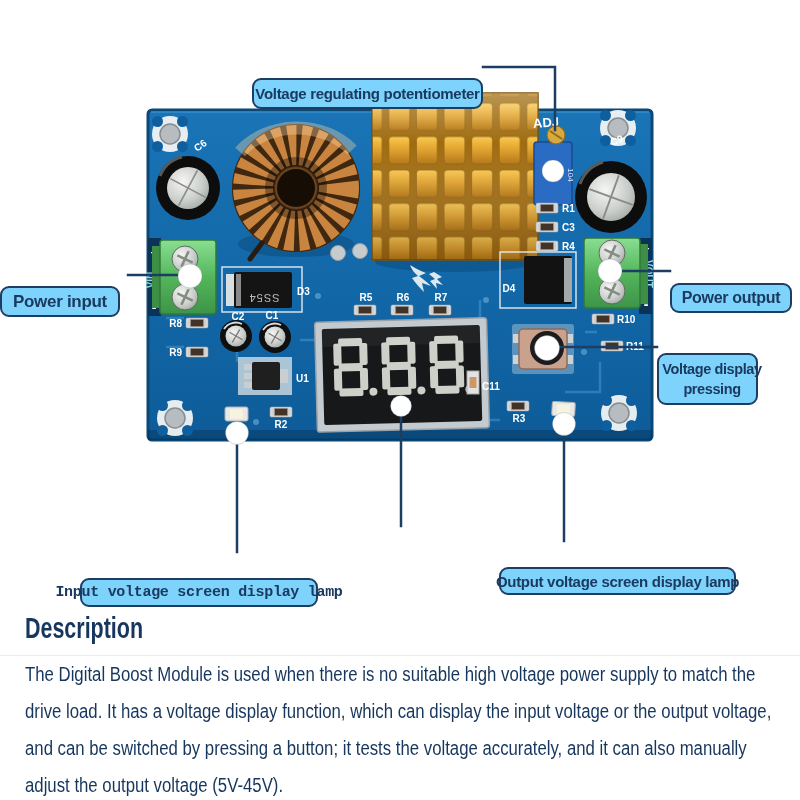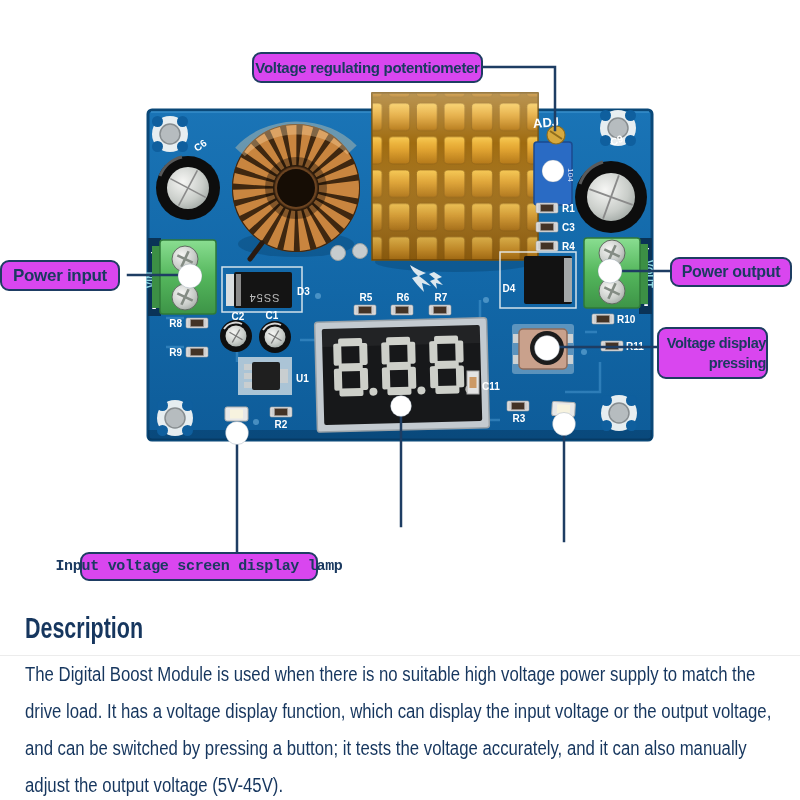--- a/index.html
+++ b/index.html
@@ -1,26 +1,26 @@
 <!DOCTYPE html>
 <html><head>
 <meta charset="utf-8">
 <style>
   html,body{margin:0;padding:0;background:#fff;}
   .stage{position:relative;width:800px;height:800px;background:#fff;overflow:hidden;
          font-family:"Liberation Sans",sans-serif;}
   svg text{font-family:"Liberation Sans",sans-serif;}
   .co{position:absolute;box-sizing:border-box;border:2px solid #1e3d63;border-radius:9px;
-      background:#d946ef;color:#1b3a60;font-weight:700;font-size:15px;letter-spacing:-0.3px;
-      display:flex;align-items:center;justify-content:center;white-space:nowrap;z-index:5;}
+      background:#7dd3fc;color:#1b3a60;font-weight:700;font-size:15px;letter-spacing:-0.3px;
+      display:flex;align-items:center;justify-content:center;white-space:nowrap;z-index:5;margin-top:26px;}
   .co-pot{left:252px;top:52px;width:231px;height:31px;}
   .co-pin{left:0;top:260px;width:120px;height:31px;font-size:17px;}
   .co-pout{left:670px;top:257px;width:122px;height:30px;font-size:16px;}
-  .co-sw{left:657px;top:327px;width:111px;height:52px;flex-direction:column;
-         align-items:flex-end;justify-content:center;padding-left:9px;
+  .co-sw{left:657px;top:327px;width:101px;height:52px;flex-direction:column;
+         align-items:center;justify-content:center;padding-left:9px;
          font-size:14.5px;line-height:20px;letter-spacing:-0.4px;}
   .co-ds{left:335px;top:526px;width:133px;height:31px;font-size:16px;}
   .co-il{left:80px;top:552px;width:238px;height:29px;font-family:Liberation Mono, monospace;}
   .co-ol{left:499px;top:541px;width:237px;height:28px;}
   .desc-head{position:absolute;left:25px;top:612px;margin:0;color:#16365e;
              font-size:29px;font-weight:700;transform:scaleX(.74);transform-origin:0 0;
              white-space:nowrap;}
   .desc-rule{position:absolute;left:0;top:655px;width:800px;height:1px;background:#ececec;}
   .desc-body{position:absolute;left:25px;top:656px;width:892px;margin:0;color:#16365e;
              font-size:20px;line-height:37px;transform:scaleX(.838);transform-origin:0 0;}
@@ -345,18 +345,19 @@
   </svg>
 
   <div class="co co-pot">Voltage regulating potentiometer</div>
   <div class="co co-pin">Power input</div>
   <div class="co co-pout">Power output</div>
   <div class="co co-sw">
     <span>Voltage display</span>
     <span>pressing</span>
   </div>
   <div class="co co-il">Input voltage screen display lamp</div>
+  <div class="co co-ol">Output voltage screen display lamp</div>
 
   <h2 class="desc-head">Description</h2>
   <div class="desc-rule"></div>
   <p class="desc-body">The Digital Boost Module is used when there is no suitable high voltage power supply to match the drive load. It has a voltage display function, which can display the input voltage or the output voltage, and can be switched by pressing a button; it tests the voltage accurately, and it can also manually adjust the output voltage (5V-45V).</p>
 
 </div>
 
 </body></html>

